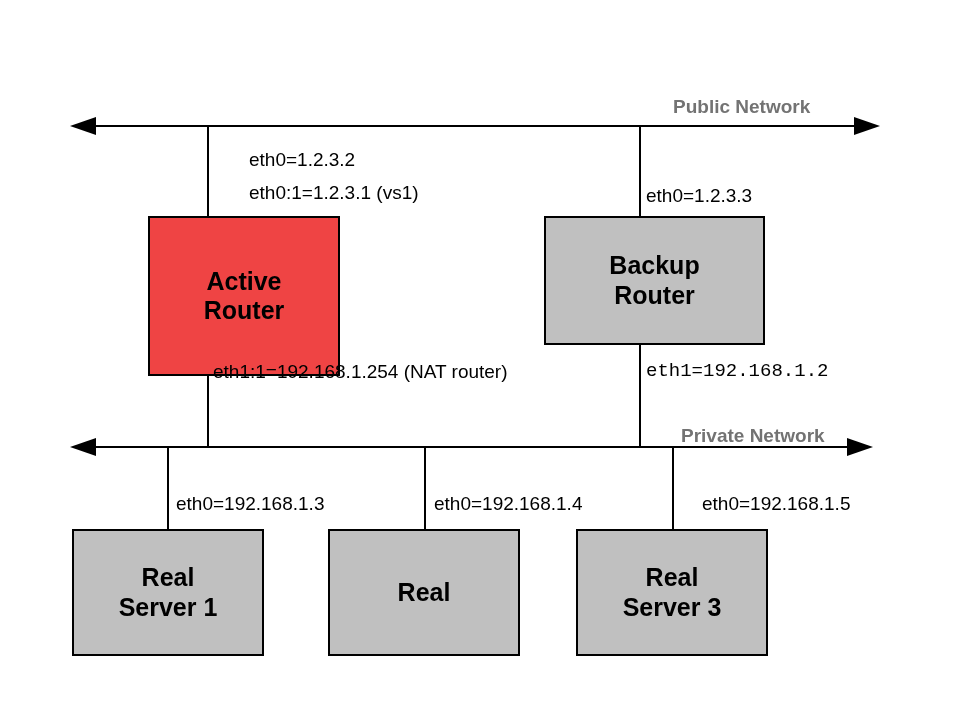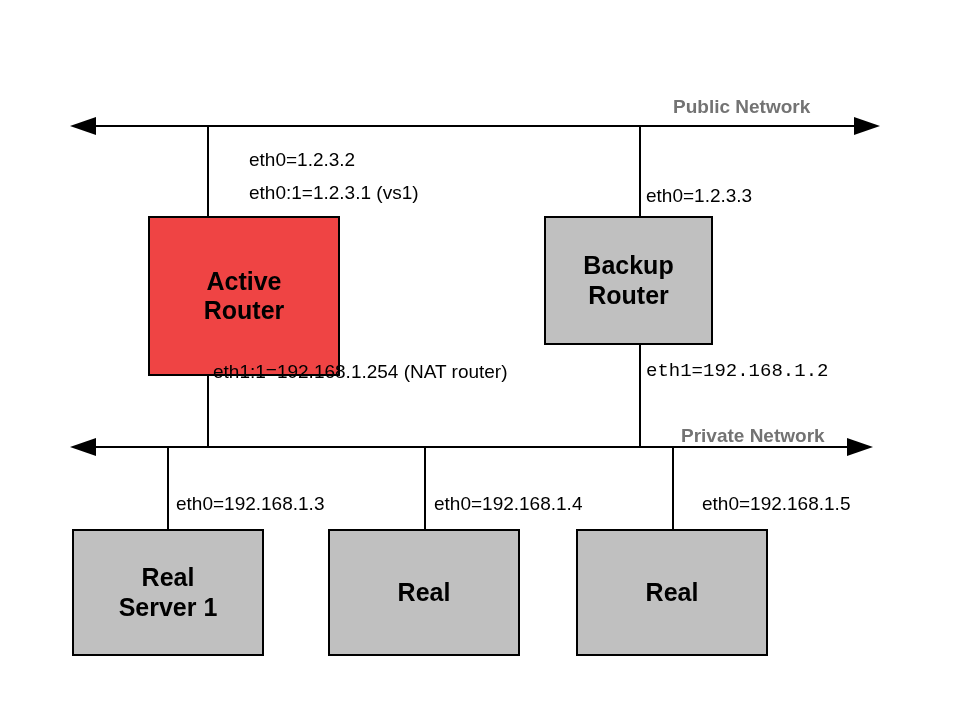--- a/index.html
+++ b/index.html
@@ -82,33 +82,34 @@
         <polygon points="70,447 96,438 96,456" fill="#000000"></polygon>
         <polygon points="873,447 847,438 847,456" fill="#000000"></polygon>
       </g>
   </svg>
 
   <div id="nodes-layer">
       <div class="node-box" style="left: 112px; top: 216px; width: 192px; height: 160px; background: #ef4444; margin-left: 36px;">
         <span class="node-line">Active</span>
         <span class="node-line">Router</span>
       </div>
-      <div class="node-box" style="left: 544px; top: 216px; width: 169px; height: 129px; background: rgb(192, 192, 192);">
+      <div class="node-box" style="left: 544px; top: 216px; width: 221px; height: 129px; background: rgb(192, 192, 192);">
         <span class="node-line">Backup</span>
         <span class="node-line">Router</span>
       </div>
       <div class="node-box" style="left: 72px; top: 529px; width: 192px; height: 127px; background: rgb(192, 192, 192);">
         <span class="node-line">Real</span>
         <span class="node-line">Server 1</span>
       </div>
       <div class="node-box" style="left: 328px; top: 529px; width: 192px; height: 127px; background: rgb(192, 192, 192);">
         <span class="node-line">Real</span>
       </div>
       <div class="node-box" style="left: 576px; top: 529px; width: 192px; height: 127px; background: rgb(192, 192, 192);">
         <span class="node-line">Real</span>
+        <span class="node-line">Server 3</span>
       </div>
     </div>
   <div id="labels-layer">
       <div class="iface-label" style="left: 213px; top: 150px; margin-left: 36px;">
         <span class="label-line">eth0=1.2.3.2</span>
         <span class="label-line">eth0:1=1.2.3.1 (vs1)</span>
       </div>
       <div class="iface-label" style="left: 646px; top: 186px;">
         <span class="label-line">eth0=1.2.3.3</span>
       </div>

